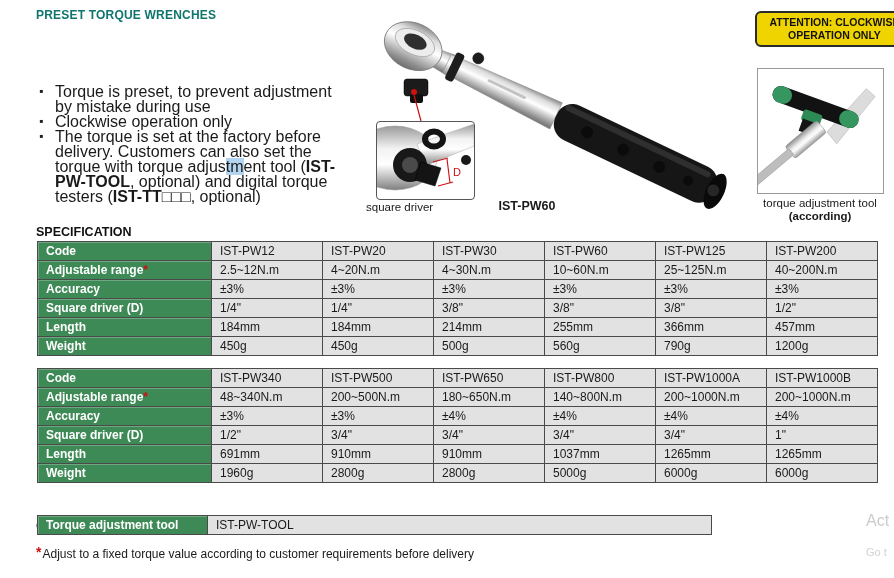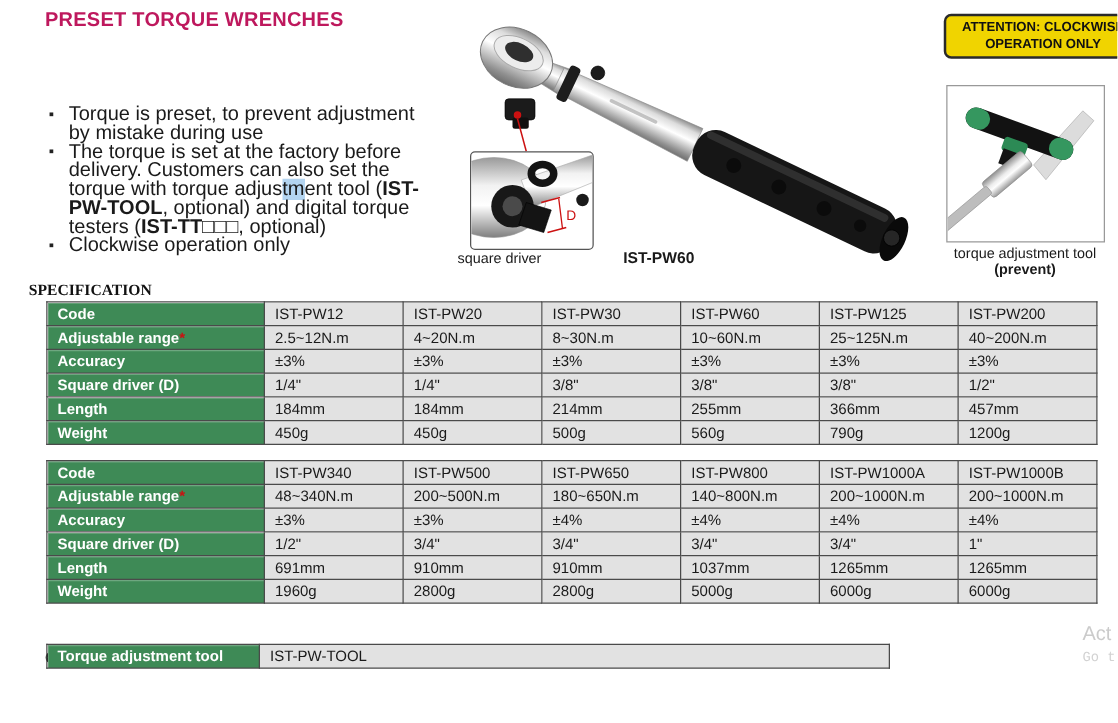--- a/index.html
+++ b/index.html
@@ -2,21 +2,21 @@
 <html style="--green: #3e8a56; --cell: #e2e2e2; --yellow: #f0d400; --red: #cc1111; --hl: #b3d4f0;"><head>
 <meta charset="utf-8">
 <style>
   html,body { margin:0; padding:0; background:#fff; }
   .page {
     position:relative; width:894px; height:578px; background:#ffffff;
     overflow:hidden; font-family:"Liberation Sans", sans-serif; color:#1a1a1a;
   }
   .title {
     position:absolute; left:36px; top:8px; margin:0;
-    font-size:16px; font-weight:bold; letter-spacing:.2px; color:#be185d;
+    font-size:12px; font-weight:bold; letter-spacing:.2px; color:#0f766e;
   }
   .badge {
     position:absolute; left:755px; top:11px; width:159px; box-sizing:border-box;
     background:var(--yellow); border:2px solid #2a2a2a; border-radius:6px;
     padding:3px 2px; text-align:center; font-weight:bold; font-size:10.5px;
     line-height:13px; color:#111;
   }
   .bullets {
     position:absolute; left:38px; top:84px; width:314px;
     margin:0; padding:0; list-style:none; font-size:16px; line-height:15px;
@@ -34,21 +34,21 @@
   .inset svg { display:block; }
   .caption-sd { position:absolute; left:366px; top:201px; width:117px; text-align:left; font-size:11.5px; }
   .model-label { position:absolute; left:467px; top:199px; width:120px; text-align:center; font-weight:bold; font-size:12.5px; }
   .toolbox {
     position:absolute; left:757px; top:68px; width:127px; height:126px;
     border:1px solid #999; background:#fff; box-sizing:border-box; overflow:hidden;
   }
   .caption-tool { position:absolute; left:745px; top:197px; width:150px; text-align:center; font-size:11.5px; line-height:13px; }
 
   .sec-heading { position:absolute; margin:0; font-size:12.5px; font-weight:bold; color:#111; }
-  #spec-heading { left:23px; top:225px;font-family:Liberation Serif, serif; }
+  #spec-heading { left:36px; top:225px; }
   #acc-heading  { left:36px; top:519px; }
 
   table.grid { position:absolute; left:37px; border-collapse:collapse; table-layout:fixed; font-size:12px; }
   #spec1 { top:241px; } #spec2 { top:368px; } #acc-table { top:515px; }
   table.grid td {
     border:1px solid #4a4a4a; height:18px; padding:0 0 0 8px;
     overflow:hidden; white-space:nowrap;
   }
   td.lbl {
     background:var(--green); color:#fff; font-weight:bold;
@@ -57,44 +57,44 @@
   }
   td.val { background:var(--cell); }
   td.bold-val { font-weight:normal; }
   .ast { color:var(--red); font-weight:bold; }
   .c-lbl { width:174px; } .c-val { width:111px; }
   .c-acc1 { width:170px; } .c-acc2 { width:504px; }
 
   .footnote { position:absolute; left:36px; top:544px; margin:0; font-size:12px; }
   .footnote .mark { color:var(--red); font-weight:bold; font-size:14px; vertical-align:1px; margin-right:1px; }
 
-  .watermark { position:absolute; left:866px; top:499px; white-space:nowrap; }
+  .watermark { position:absolute; left:866px; top:512px; white-space:nowrap; }
   .wm1 { font-size:16px; color:#cbcbcb; }
-  .wm2 { font-size:11px; color:#d2d2d2; margin-top:4px;font-family:Liberation Mono, monospace; }
+  .wm2 { font-size:11px; color:#d2d2d2; margin-top:16px; }
 </style>
 </head>
 <body>
 
 <div class="page">
 
   <h1 class="title">PRESET TORQUE WRENCHES</h1>
 
   <div class="badge">
     <div>ATTENTION: CLOCKWISE</div>
     <div>OPERATION ONLY</div>
   </div>
 
   <ul class="bullets">
     <li>
       <span>Torque is preset, to prevent adjustment by mistake during use</span>
     </li>
-    <li><span><span>The torque is set at the factory before delivery. Customers can also set the torque with torque adjus</span><span class="hl">tm</span><span>ent tool (</span><b>IST-PW-TOOL</b><span>, optional) and digital torque testers (</span><b>IST-TT□□□</b><span>, optional)</span></span></li>
     <li>
       <span>Clockwise operation only</span>
     </li>
+    <li><span><span>The torque is set at the factory before delivery. Customers can also set the torque with torque adjus</span><span class="hl">tm</span><span>ent tool (</span><b>IST-PW-TOOL</b><span>, optional) and digital torque testers (</span><b>IST-TT□□□</b><span>, optional)</span></span></li>
   </ul>
 
   <svg class="wrench-svg" viewBox="0 0 420 215" xmlns="http://www.w3.org/2000/svg">
     <defs>
       <linearGradient id="chrome" x1="0" y1="0" x2="0" y2="1">
         <stop offset="0" stop-color="#8a8a8a"></stop>
         <stop offset="0.2" stop-color="#dcdcdc"></stop>
         <stop offset="0.45" stop-color="#ffffff"></stop>
         <stop offset="0.62" stop-color="#cfcfcf"></stop>
         <stop offset="0.85" stop-color="#8f8f8f"></stop>
@@ -183,21 +183,21 @@
         <rect x="50" y="54" width="16" height="13" fill="#141414"></rect>
       </g>
       <g transform="rotate(50 60 62)">
         <rect x="52" y="56" width="16" height="42" rx="3" fill="url(#chrome3)" stroke="#8c8c8c" stroke-width="0.5"></rect>
         <rect x="56" y="96" width="8" height="50" rx="2" fill="#bdbdbd" stroke="#909090" stroke-width="0.5"></rect>
       </g>
     </svg>
   </div>
   <div class="caption-tool">
     <div>torque adjustment tool</div>
-    <b>(prevent)</b>
+    <b>(according)</b>
   </div>
 
   <h2 class="sec-heading" id="spec-heading">SPECIFICATION</h2>
 
   <table class="grid" id="spec1">
     <colgroup>
         <col class="c-lbl">
         <col class="c-val">
         <col class="c-val">
         <col class="c-val">
@@ -212,21 +212,21 @@
           <td class="val bold-val">IST-PW20</td>
           <td class="val bold-val">IST-PW30</td>
           <td class="val bold-val">IST-PW60</td>
           <td class="val bold-val">IST-PW125</td>
           <td class="val bold-val">IST-PW200</td>
         </tr>
         <tr>
           <td class="lbl">Adjustable range<span class="ast">*</span></td>
           <td class="val">2.5~12N.m</td>
           <td class="val">4~20N.m</td>
-          <td class="val">8~30N.m</td>
+          <td class="val">4~30N.m</td>
           <td class="val">10~60N.m</td>
           <td class="val">25~125N.m</td>
           <td class="val">40~200N.m</td>
         </tr>
         <tr>
           <td class="lbl">Accuracy</td>
           <td class="val">±3%</td>
           <td class="val">±3%</td>
           <td class="val">±3%</td>
           <td class="val">±3%</td>
@@ -339,19 +339,20 @@
         <col class="c-acc2">
       </colgroup>
     <tbody>
       <tr>
         <td class="lbl">Torque adjustment tool</td>
         <td class="val bold-val">IST-PW-TOOL</td>
       </tr>
     </tbody>
   </table>
 
+  <p class="footnote"><span class="mark">*</span><span>Adjust to a fixed torque value according to customer requirements before delivery</span></p>
 
   <div class="watermark">
     <div class="wm1">Act</div>
     <div class="wm2">Go t</div>
   </div>
 
 </div>
 
 </body></html>

